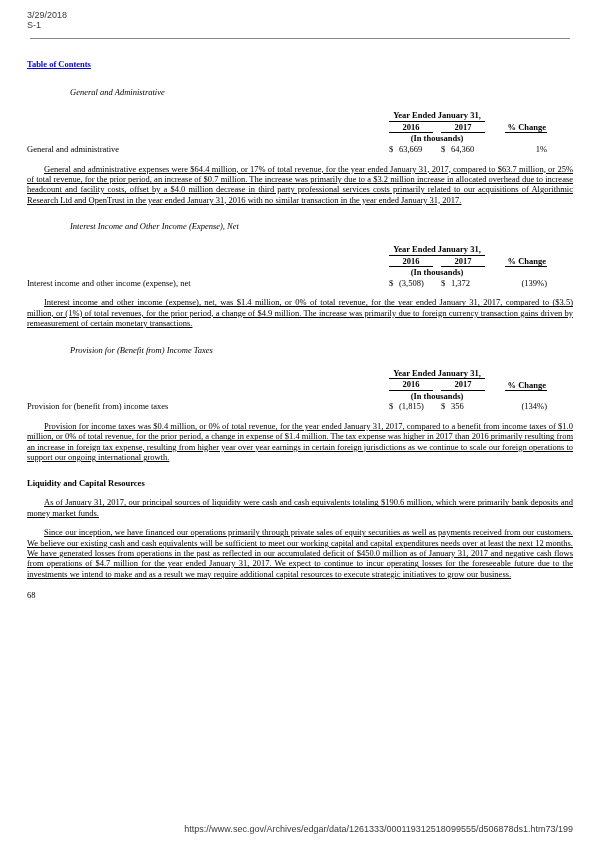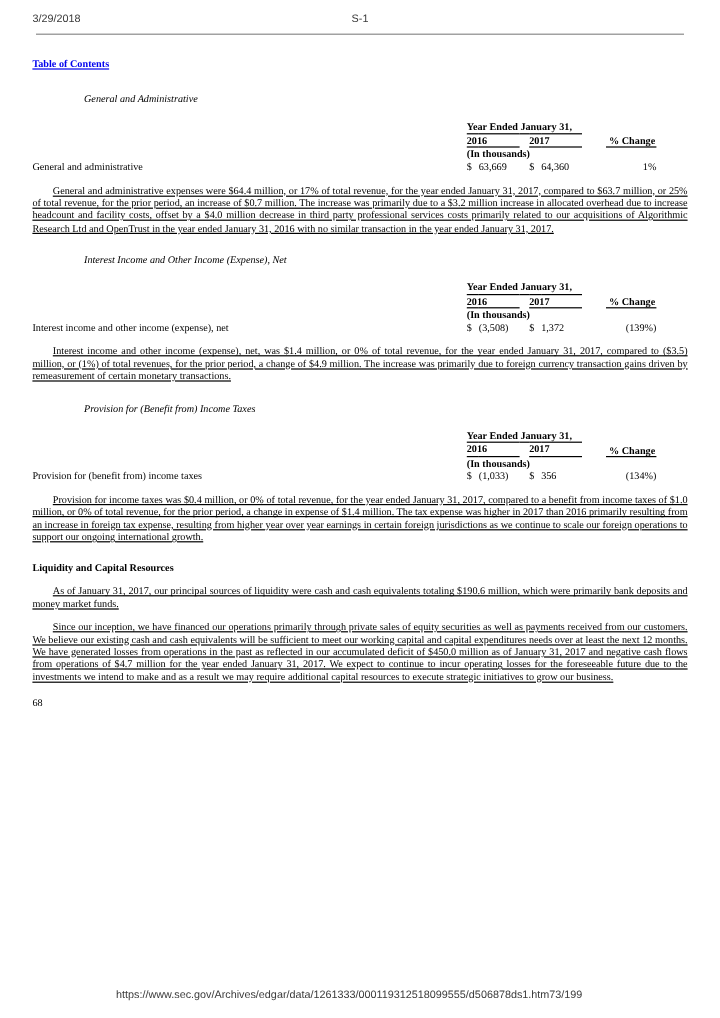--- a/index.html
+++ b/index.html
@@ -6,20 +6,21 @@
   html, body { margin: 0; padding: 0; background: #fff; }
   .page {
     width: 600px; height: 848px; position: relative;
     background: #fff; overflow: hidden;
     font-family: "Liberation Serif", serif; color: #000;
   }
   .chrome { font-family: "Liberation Sans", sans-serif; color: #3a3a3a; font-size: 9px; }
   .print-header {
     display: flex; align-items: baseline;
     padding: 10px 27px 0 27px;
+    flex-direction: column;
   }
   .print-header .left  { flex: 1; text-align: left; }
   .print-header .mid   { flex: 0 0 auto; }
   .print-header .right { flex: 1; text-align: right; }
   .top-rule { border: none; border-top: 1px solid #8a8a8a; margin: 8px 30px 0 30px; }
   .content { padding: 0 27px; }
   .toc { margin-top: 14px; }
   .toc a {
     color: var(--link, #0000ee); font-weight: bold; font-size: 8.5px;
     text-decoration: underline; cursor: pointer; text-align: right;
@@ -34,32 +35,32 @@
   }
   table.fin { width: 100%; border-collapse: collapse; margin-top: 13px; table-layout: fixed; }
   table.fin td { padding: 0; vertical-align: bottom; font-size: 8.5px; line-height: 1.25; }
   .col-label { width: auto; }
   .col-d   { width: 10px; }
   .col-v   { width: 34px; }
   .col-sp  { width: 8px; }
   .col-sp2 { width: 16px; }
   .col-pct { width: 46px; }
   .col-edge{ width: 26px; }
-  td.th { font-size: 6.5px; font-weight: bold; text-align: left; line-height: 1.3; }
+  td.th { font-size: 6.5px; font-weight: bold; text-align: center; line-height: 1.3; }
   td.rule { border-bottom: 1px solid #000; }
   td.pct-h { text-align: right; }
   .pct-u { border-bottom: 1px solid #000; padding: 0 1px 0 3px; }
   td.dollar { text-align: left; }
   td.val { text-align: left; }
   td.pct-v { text-align: right; }
   td.row-label { text-align: left; white-space: nowrap; }
   .page-num { text-align: left; font-size: 8.5px; margin-top: 11px; }
   .print-footer {
     position: absolute; left: 9px; right: 27px; bottom: 14px;
-    display: flex; justify-content: center; align-items: baseline;
+    display: flex; justify-content: flex-end; align-items: baseline;
   }
 </style>
 </head>
 <body>
 
 <div class="page">
 
   <div class="print-header chrome">
     <span class="left">3/29/2018</span>
     <span class="mid">S-1</span>
@@ -210,21 +211,21 @@
       <tr>
         <td></td>
         <td class="th" colspan="5">(In thousands)</td>
         <td></td>
             <td></td>
             <td></td>
       </tr>
       <tr>
         <td class="row-label">Provision for (benefit from) income taxes</td>
         <td class="dollar">$</td>
-        <td class="val">(1,033)</td>
+        <td class="val">(1,815)</td>
         <td></td>
         <td class="dollar">$</td>
         <td class="val">356</td>
         <td></td>
         <td class="pct-v">(134%)</td>
         <td></td>
       </tr>
     </tbody>
       </table>
     <p class="para">Provision for income taxes was $0.4 million, or 0% of total revenue, for the year ended January 31, 2017, compared to a benefit from income taxes of $1.0 million, or 0% of total revenue, for the prior period, a change in expense of $1.4 million. The tax expense was higher in 2017 than 2016 primarily resulting from an increase in foreign tax expense, resulting from higher year over year earnings in certain foreign jurisdictions as we continue to scale our foreign operations to support our ongoing international growth.</p>

